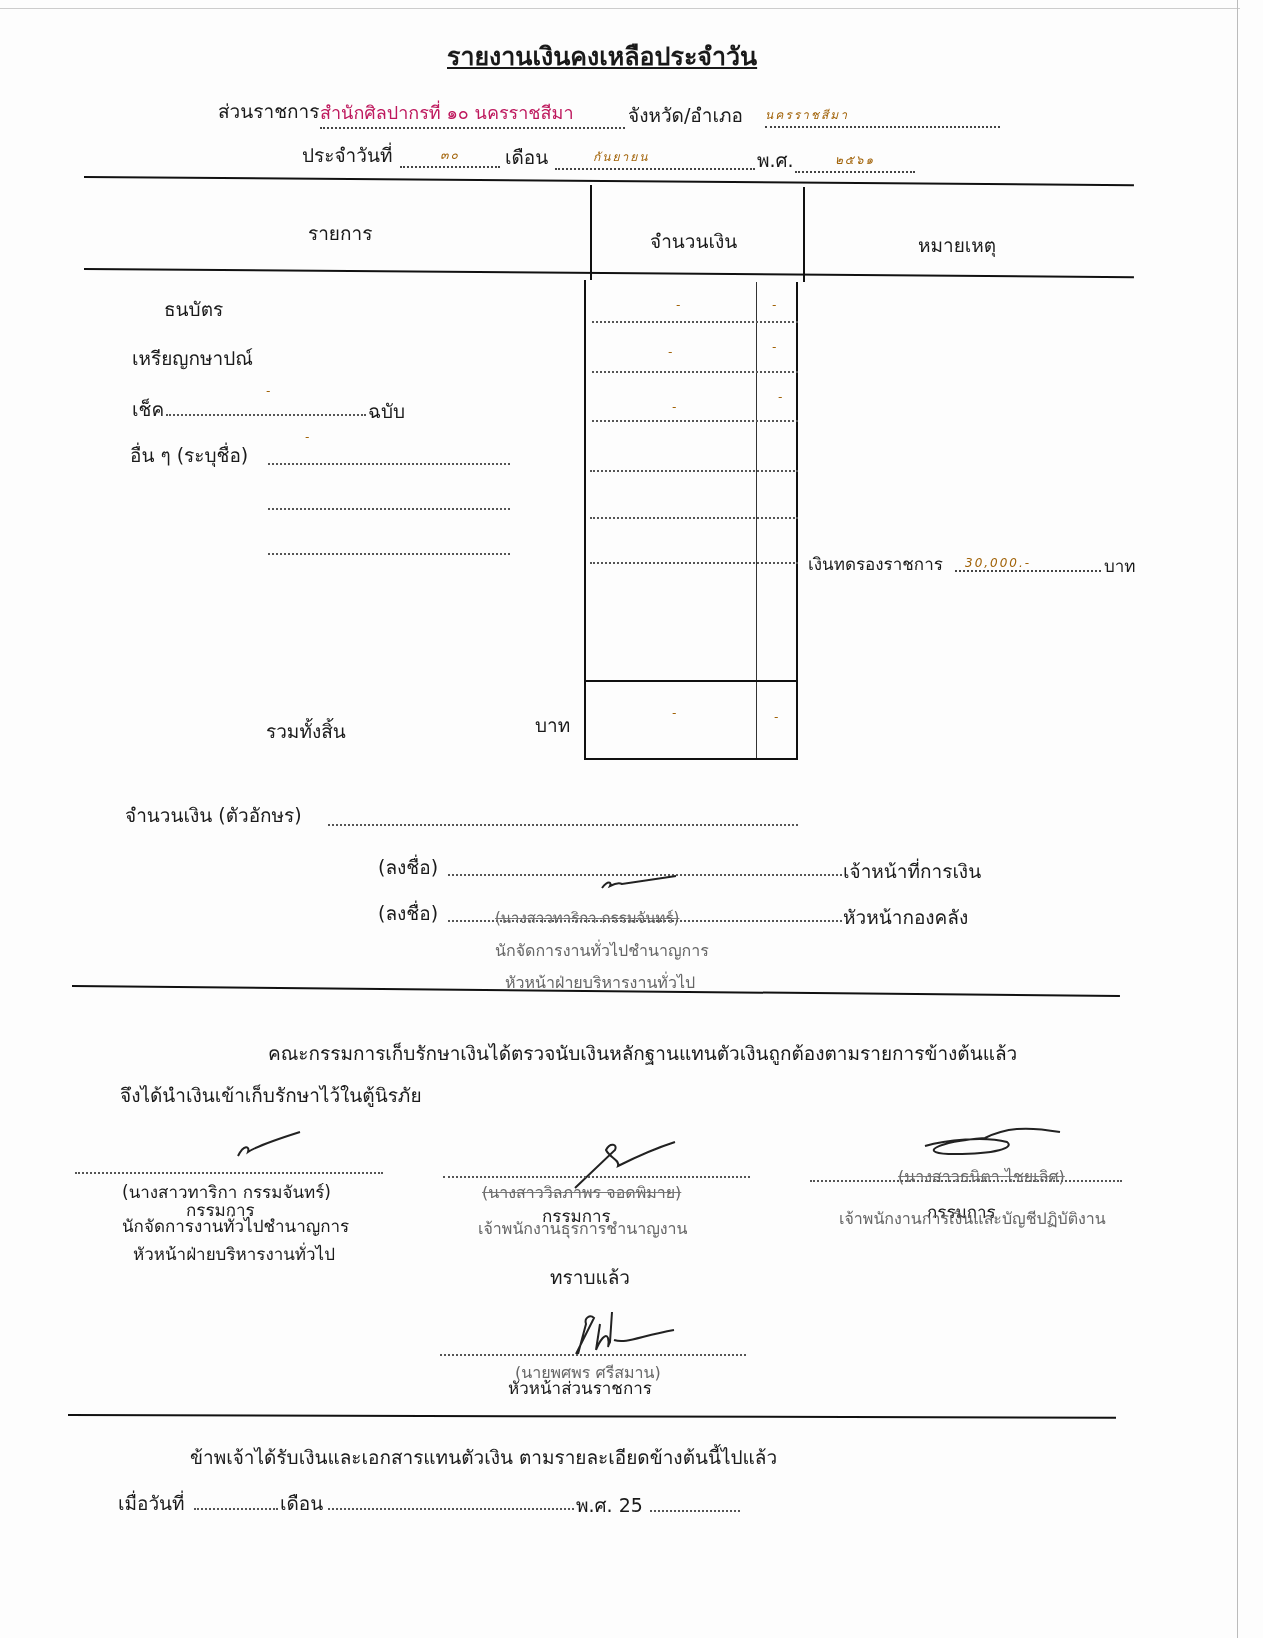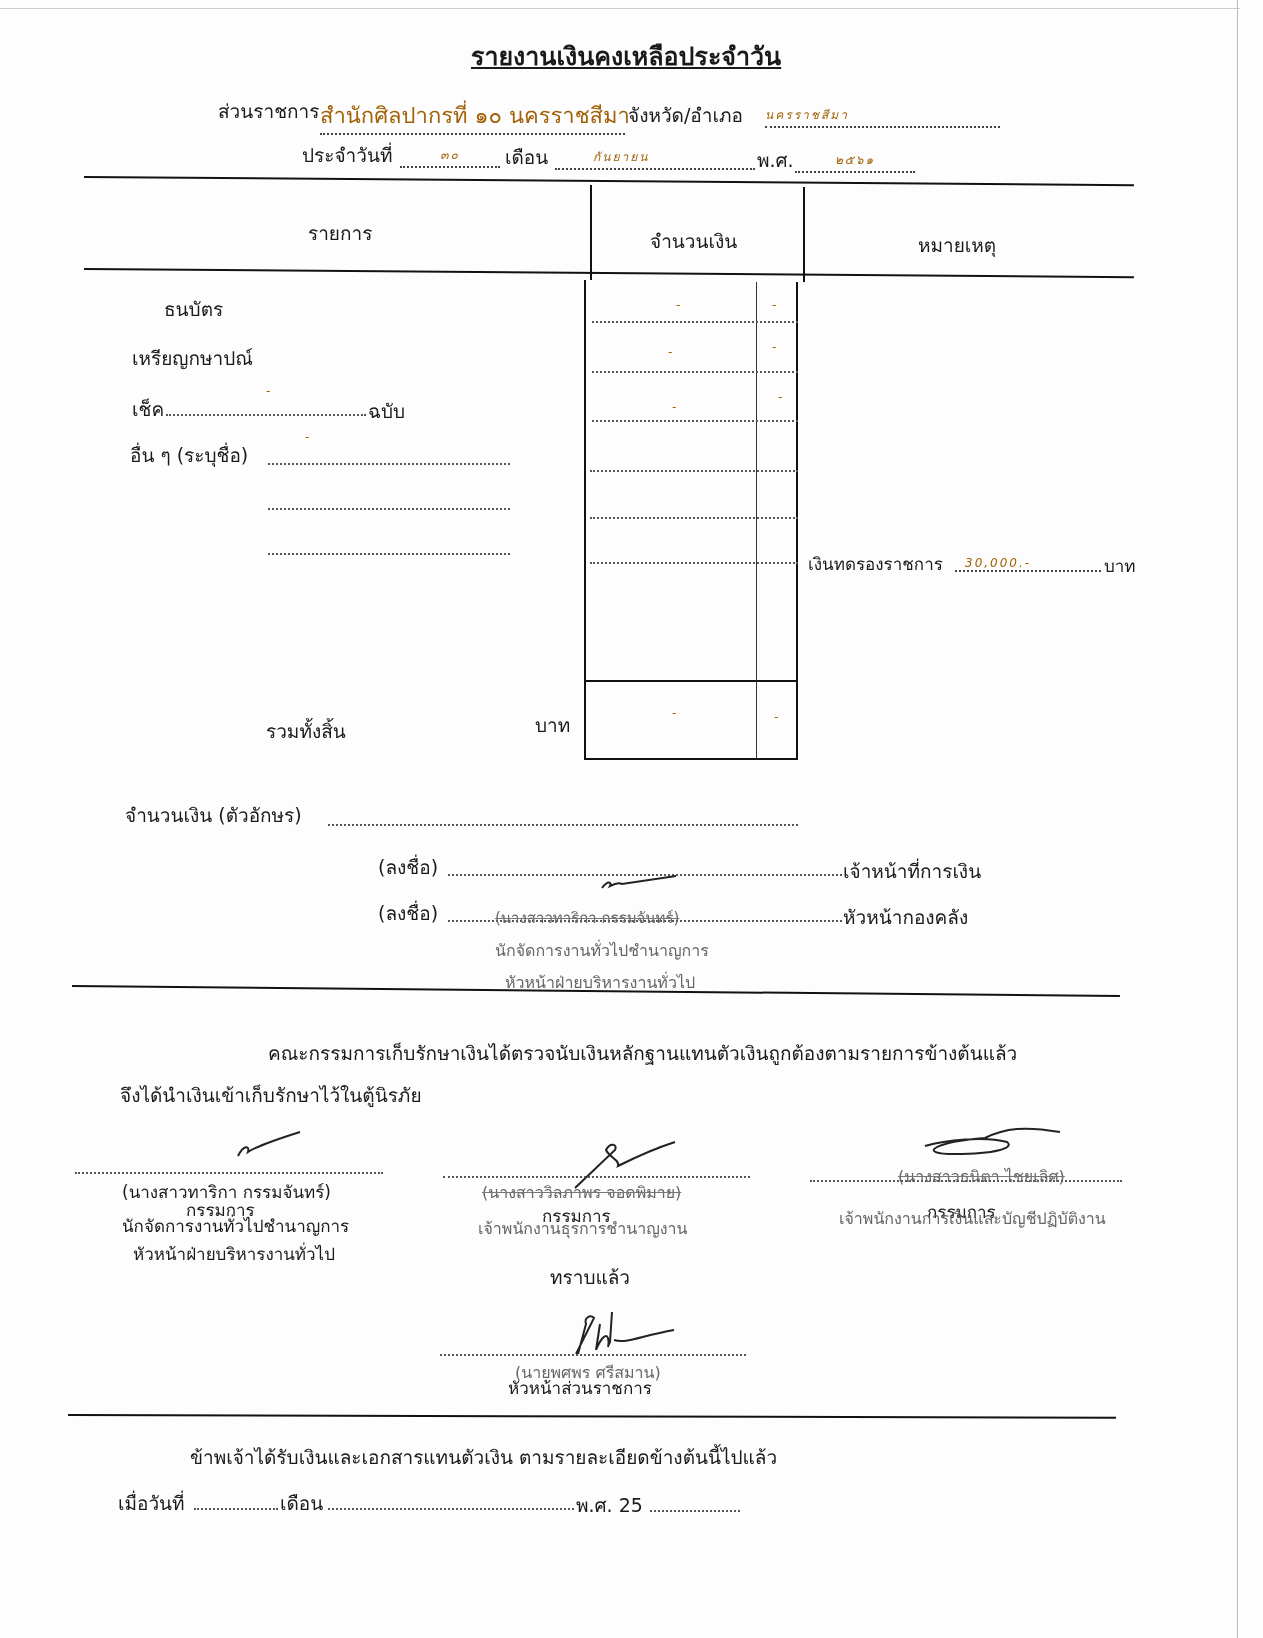--- a/index.html
+++ b/index.html
@@ -20,24 +20,24 @@
   .rborder { position:absolute; top:0; right:25px; width:1px; height:1638px; background:#bbb; }
   .topborder { position:absolute; top:8px; left:0; width:1240px; height:1px; background:#ccc; }
 </style>
 </head>
 <body>
 
 <div class="pagewrap">
   <div class="topborder"></div>
   <div class="rborder"></div>
 
-  <div class="abs" style="left:447px; top:36px; font-size:25px; font-weight:bold; text-decoration:underline;margin-left:24px;">รายงานเงินคงเหลือประจำวัน</div>
+  <div class="abs" style="left:447px; top:36px; font-size:25px; font-weight:bold; text-decoration:underline;">รายงานเงินคงเหลือประจำวัน</div>
 
   <div class="abs t" style="left:218px; top:96px;">ส่วนราชการ</div>
-  <div class="abs" style="left:320px; top:98px; font-size:22px; color:#a16207; border-bottom:2px dotted #444; width:305px;">
+  <div class="abs" style="left:320px; top:98px; font-size:18px; color:#be185d; border-bottom:2px dotted #444; width:305px;">
     <span>สำนักศิลปากรที่ ๑๐ นครราชสีมา</span>
   </div>
   <div class="abs t" style="left:628px; top:100px;">จังหวัด/อำเภอ</div>
   <div class="abs" style="left:765px; top:104px; border-bottom:2px dotted #444; width:235px; height:22px;">
     <span class="hw">นครราชสีมา</span>
   </div>
 
   <div class="abs t" style="left:302px; top:140px;">ประจำวันที่</div>
   <div class="abs" style="left:400px; top:144px; border-bottom:2px dotted #444; width:100px; height:22px; text-align:center;">
     <span class="hw">๓๐</span>

